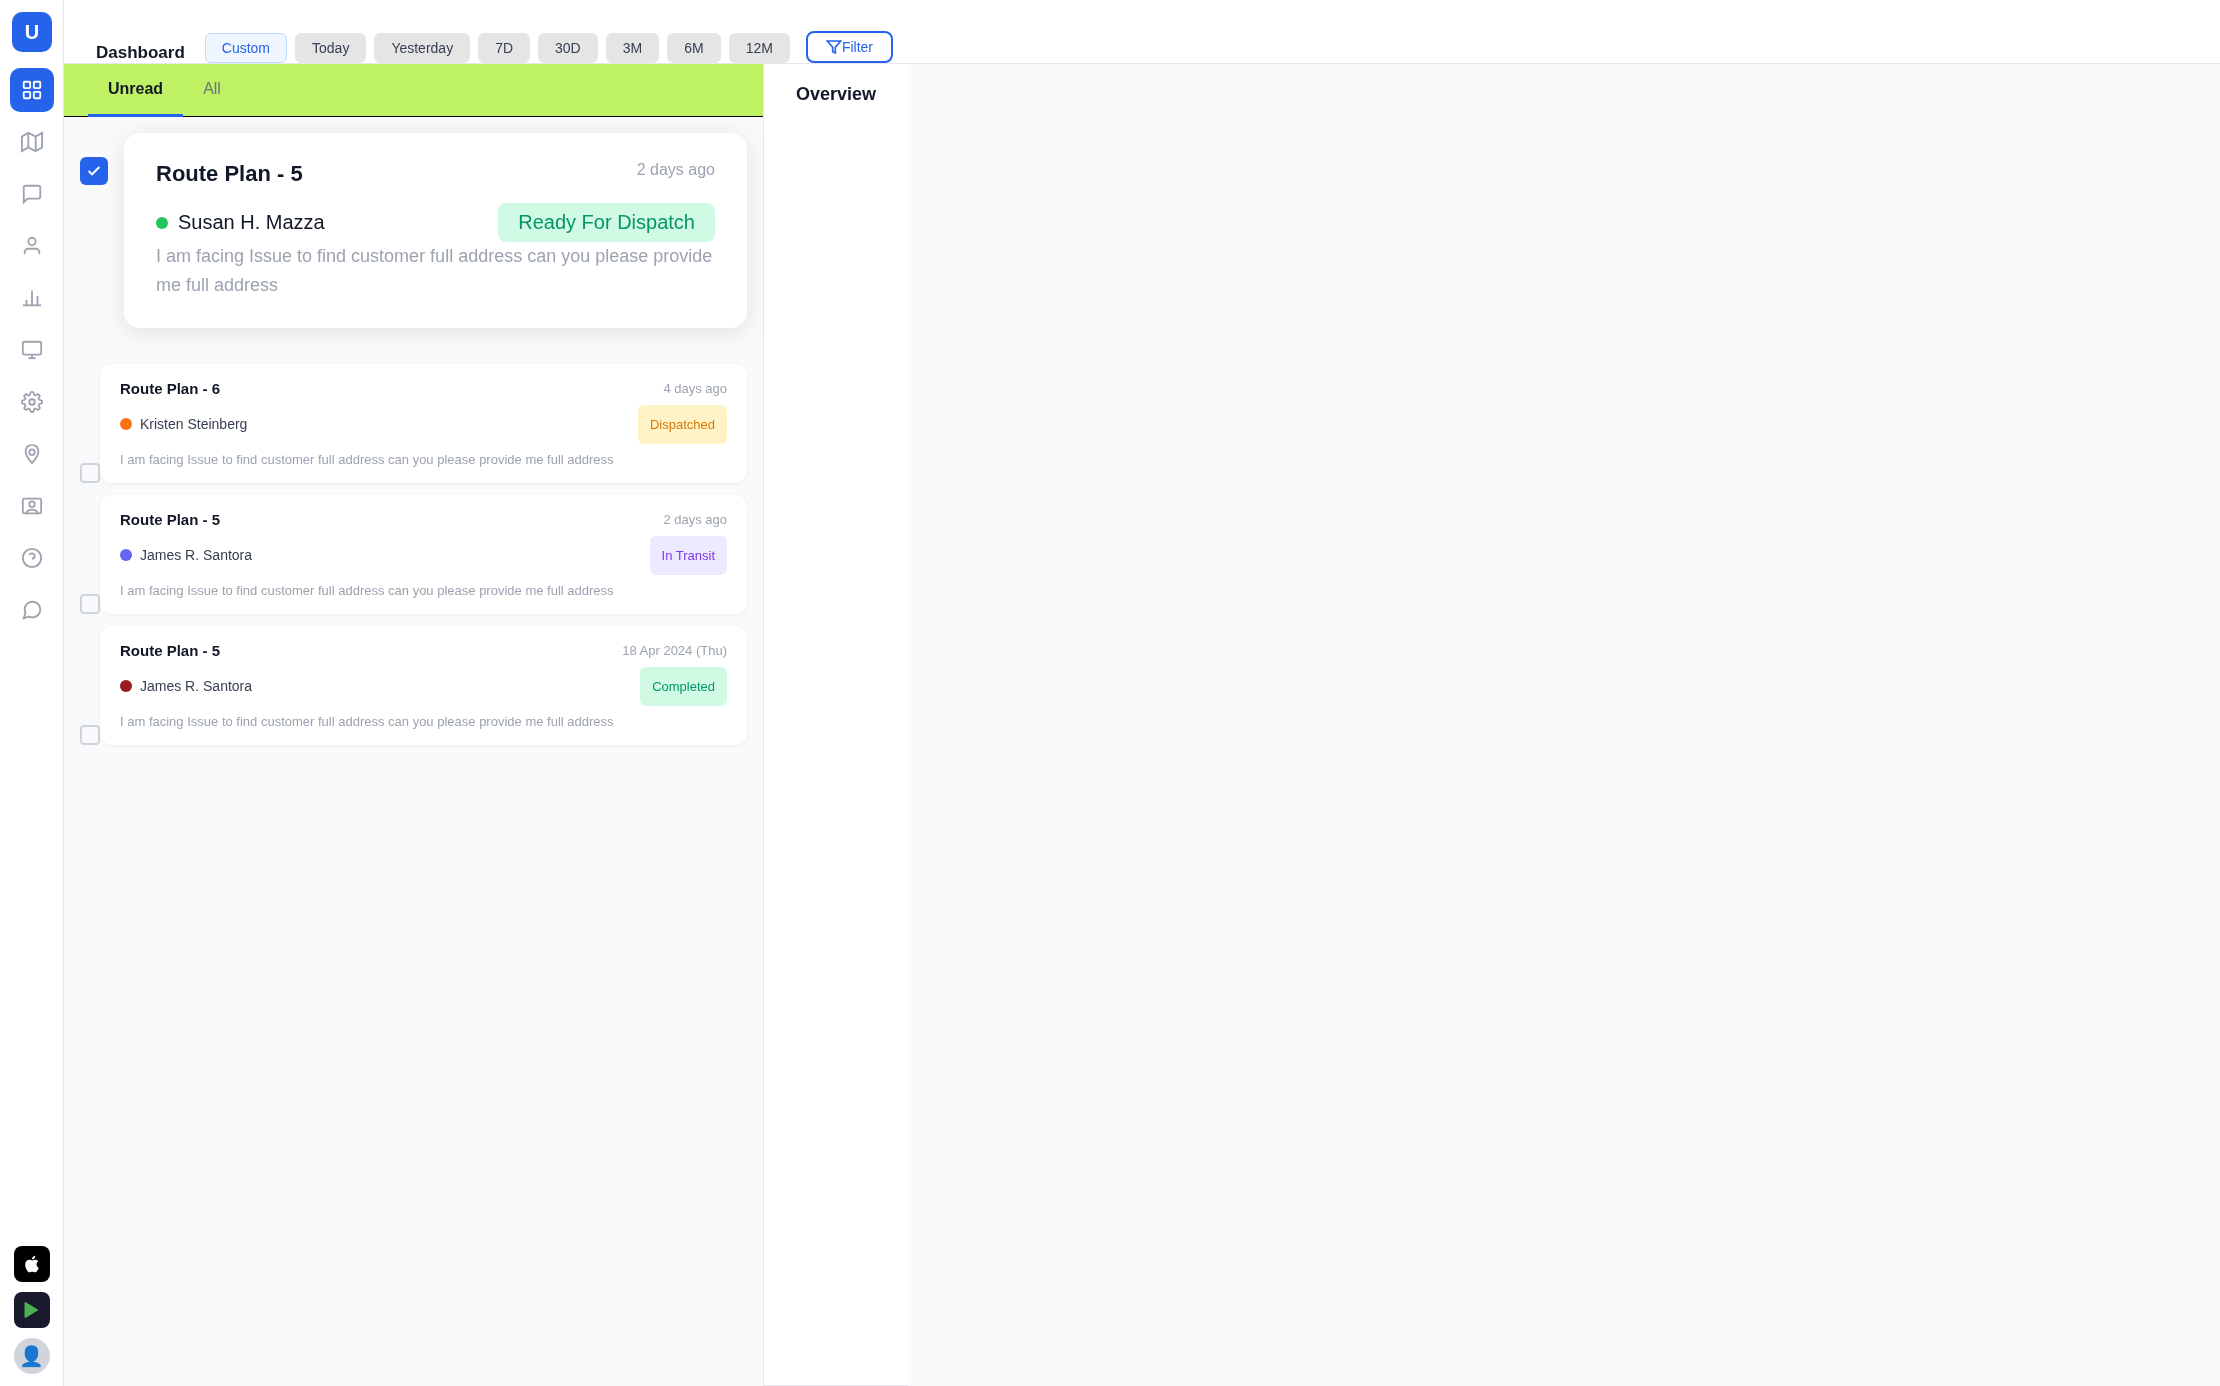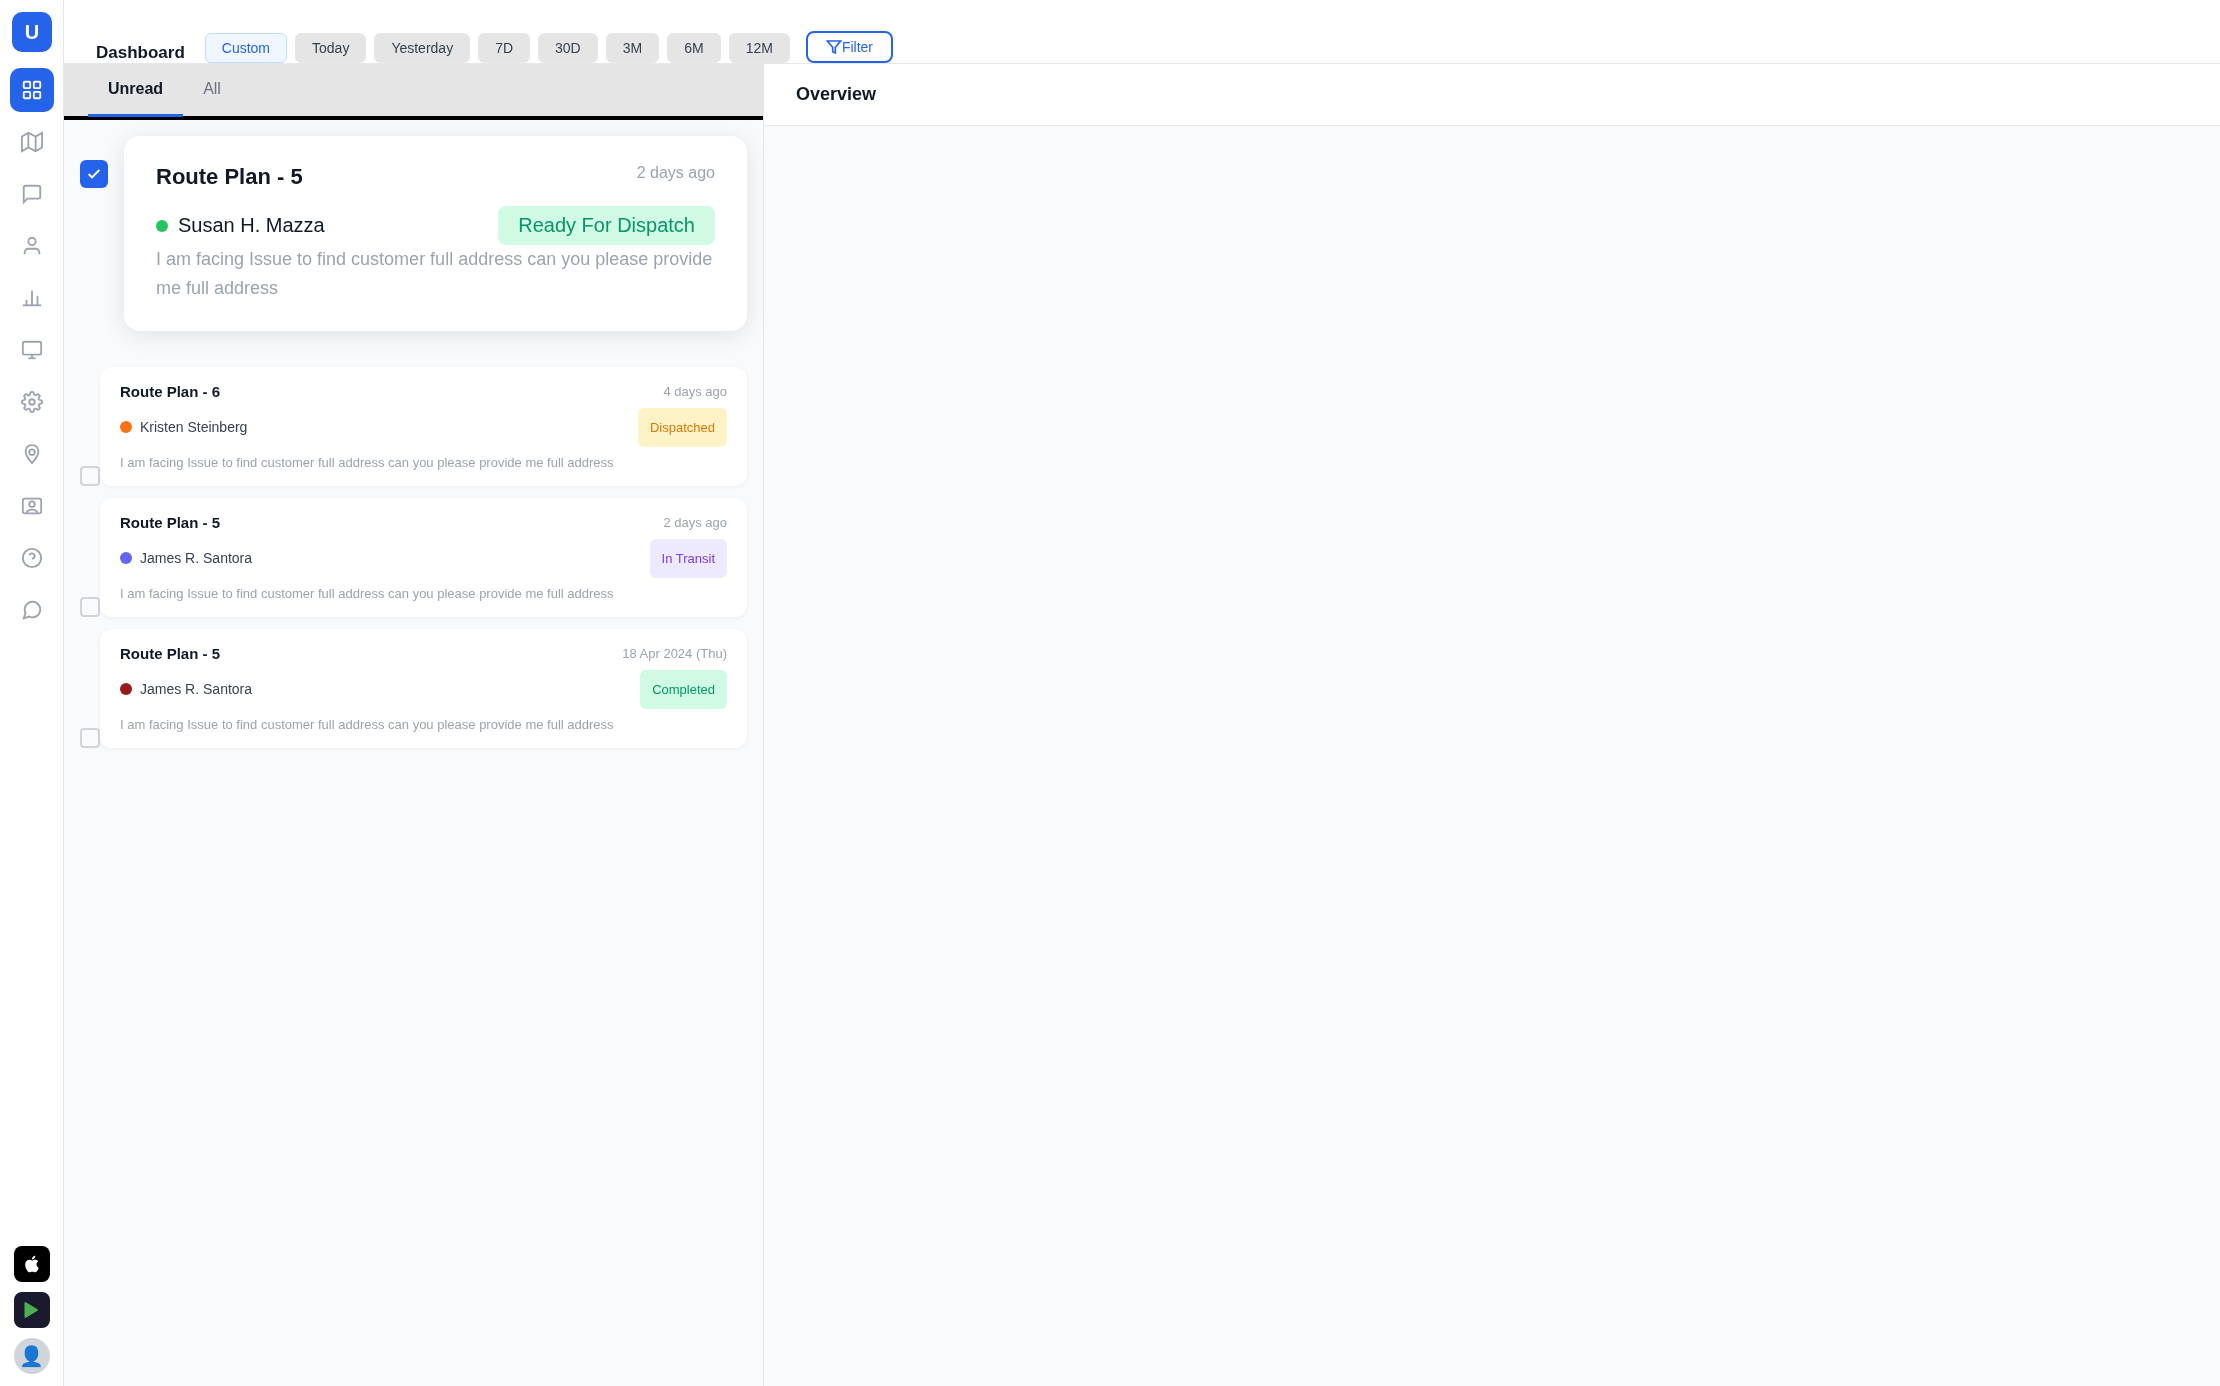--- a/index.html
+++ b/index.html
@@ -159,23 +159,23 @@
       display: flex;
       flex-direction: column;
       flex-shrink: 0;
       overflow: hidden;
     }
 
     
     .tabs {
       display: flex;
       padding: 0 24px;
-      border-bottom: 4px solid #000000;
+      border-bottom: 1px solid #000000;
       flex-shrink: 0;
-      background: #e5e5e5;
+      background: #bef264;
     }
     .tab {
       padding: 16px 20px;
       font-size: 16px;
       font-weight: 500;
       color: #6b7280;
       cursor: pointer;
       border-bottom: 3px solid transparent;
       margin-bottom: -1px;
     }
@@ -340,21 +340,21 @@
     }
     .msg-text {
       font-size: 13px;
       color: #9ca3af;
     }
 
     
     .right-panel {
       flex: 1;
       display: flex;
-      flex-direction: column;
+      flex-direction: row;
       background: #fff;
     }
     .right-header {
       padding: 20px 32px;
       border-bottom: 1px solid #e5e7eb;
       font-size: 18px;
       font-weight: 600;
       color: #111827;
     }
   </style>

